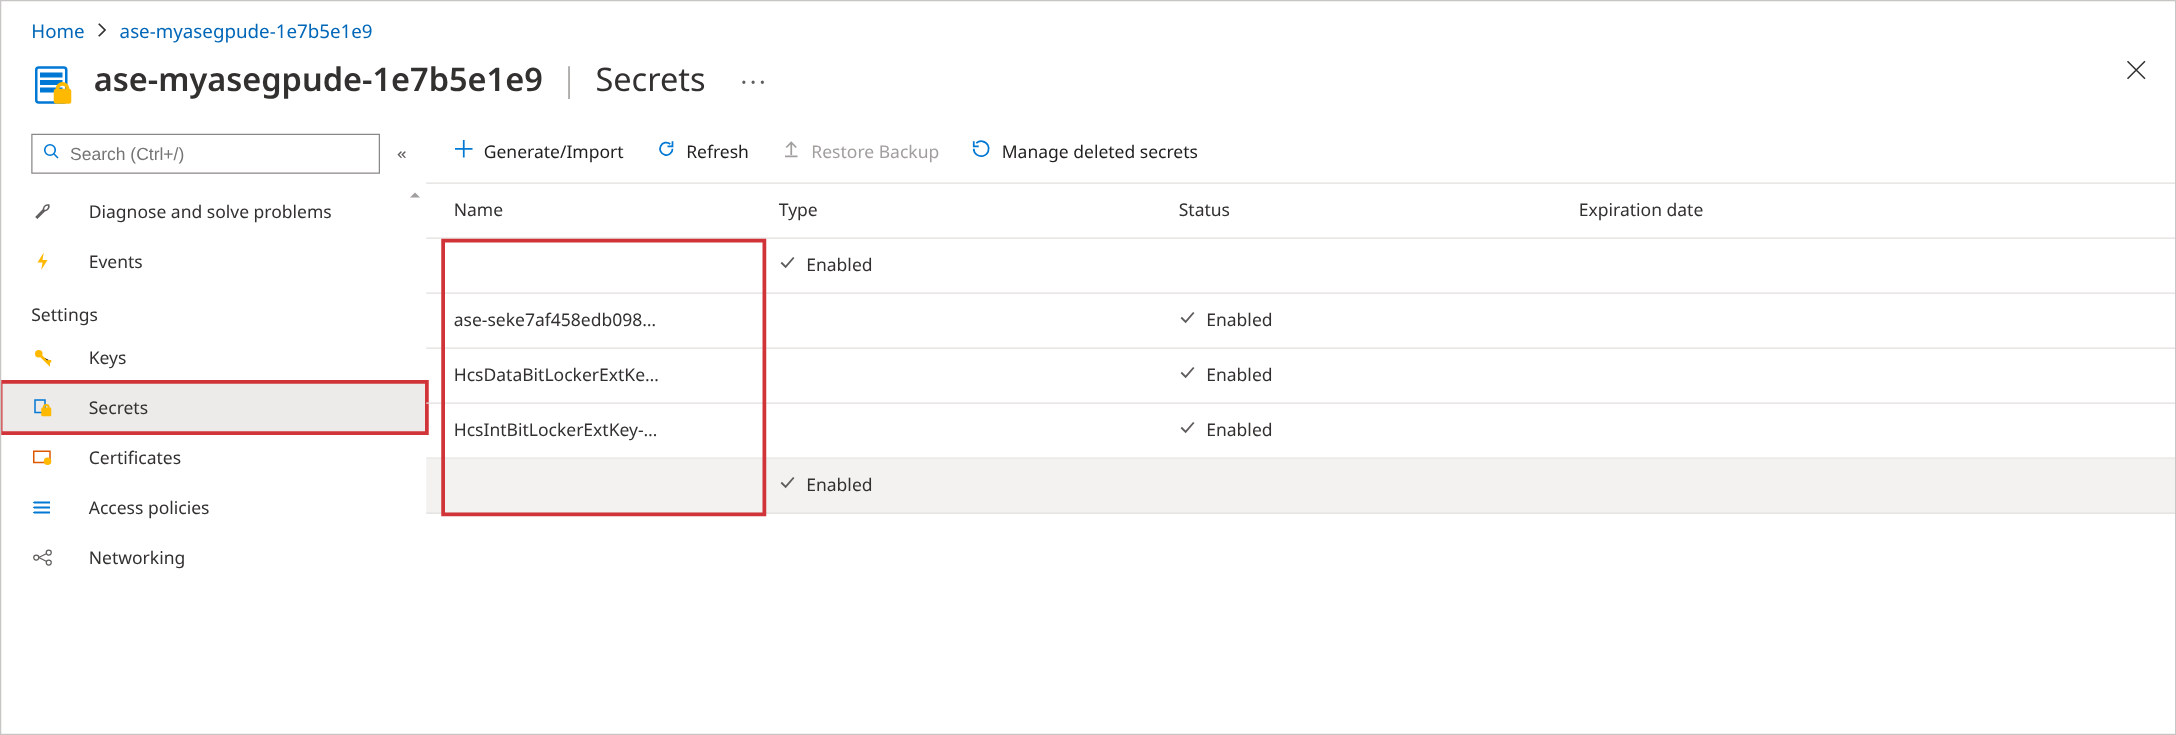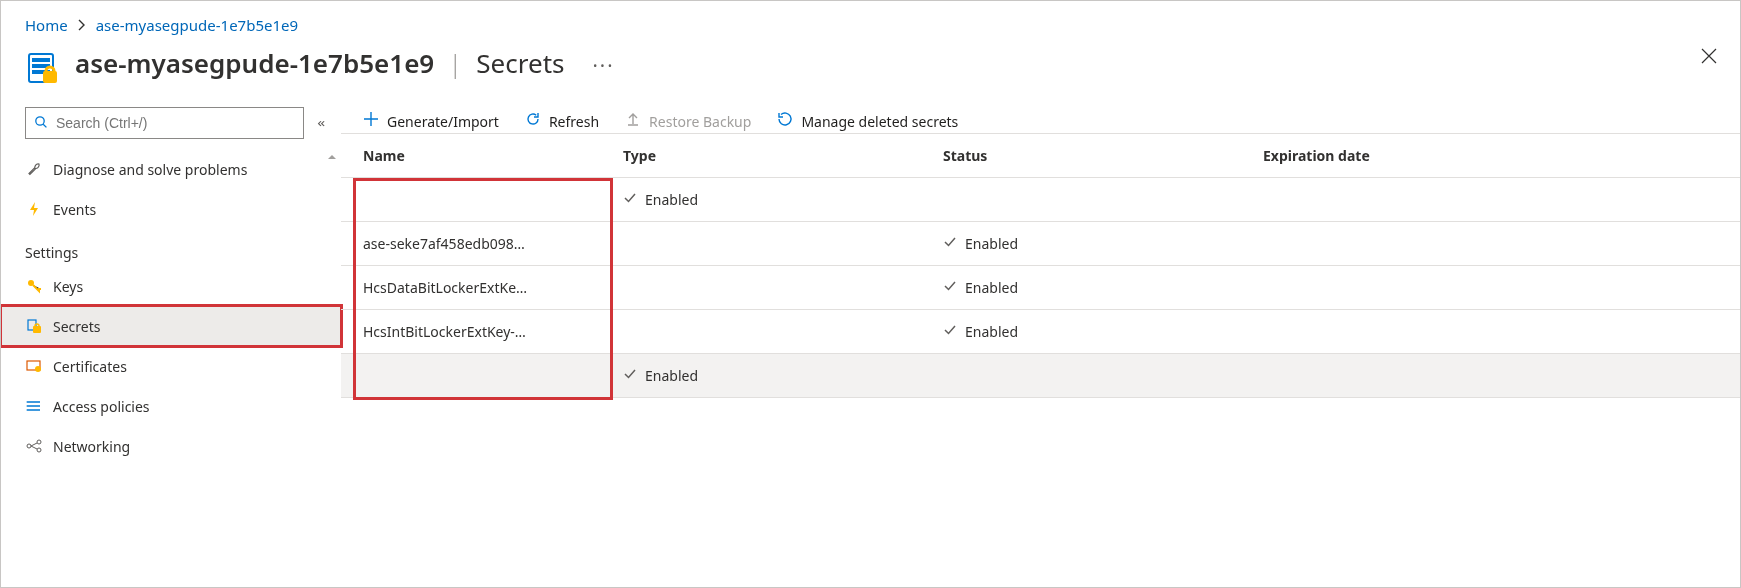--- a/index.html
+++ b/index.html
@@ -39,40 +39,40 @@
 
   
   .searchrow{display:flex;align-items:flex-start;gap:8px;padding:6px 10px 10px 24px}
   .searchbox{flex:1;display:flex;align-items:center;border:1px solid #8a8886;height:32px;padding:0 8px;gap:6px;color:#201f1e;cursor:text}
   .searchbox input{border:0;outline:0;flex:1;font-size:14px;color:#201f1e;background:transparent}
   .collapse-side{color:#605e5c;font-size:13px;cursor:pointer;padding:6px;transform:scaleX(1.2)}
 
   .scrollpad{position:relative;flex:1}
   .scrollbar-up{position:absolute;right:2px;top:0;color:#a19f9d}
   .navlist{padding:0 0 0 0}
-  .navitem{display:flex;align-items:center;gap:10px;height:40px;padding:0 12px 0 24px;cursor:pointer}
+  .navitem{display:flex;align-items:center;gap:28px;height:40px;padding:0 12px 0 24px;cursor:pointer}
   .navitem.active{background:#edebe9}
   .navitem .ic{width:18px;height:18px;display:flex;align-items:center;justify-content:center}
   .navgroup{padding:14px 12px 4px 24px;font-weight:400;font-size:14px}
 
   
   .red-highlight{outline:3px solid var(--red);outline-offset:-1px}
 
   
   .main{flex:1;display:flex;flex-direction:column;min-width:0}
-  .toolbar{display:flex;align-items:center;gap:26px;border-bottom:1px solid var(--border);padding:10px 22px 2px 22px}
+  .toolbar{display:flex;align-items:center;gap:26px;border-bottom:1px solid var(--border);padding:10px 22px 14px 22px}
   .tbtn{display:flex;align-items:center;gap:8px;color:#201f1e;cursor:pointer}
   .tbtn .ic{color:var(--accent)}
   .tbtn.disabled{color:var(--disabled);cursor:default}
   .tbtn.disabled .ic{color:var(--disabled)}
 
   
   .table{display:flex;flex-direction:column;padding-left:0}
   .theadrow,.trow{display:grid;grid-template-columns:260px 320px 320px 1fr;align-items:center;height:44px;padding-left:22px}
-  .theadrow{font-weight:700;border-bottom:1px solid var(--border)}
+  .theadrow{font-weight:400;border-bottom:1px solid var(--border)}
   .trow{border-bottom:1px solid var(--border);cursor:pointer}
   .tcell{white-space:nowrap;overflow:hidden;text-overflow:ellipsis;padding-right:16px}
   .status-cell{display:flex;align-items:center;gap:8px}
   .chk{color:#605e5c}
 
   
   .name-highlight{position:absolute;border:3px solid var(--red);pointer-events:none}
   .table-wrap{position:relative}
 
   .trow.hover-shown{background:var(--hover)}

